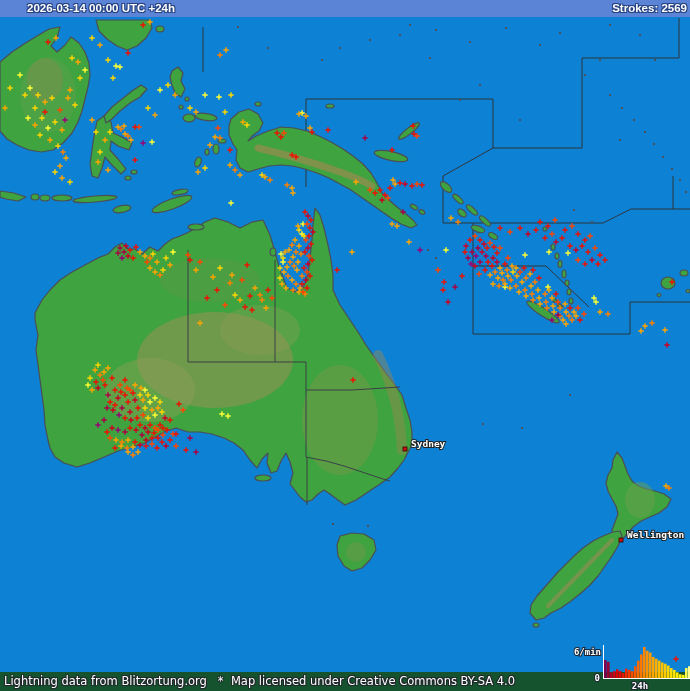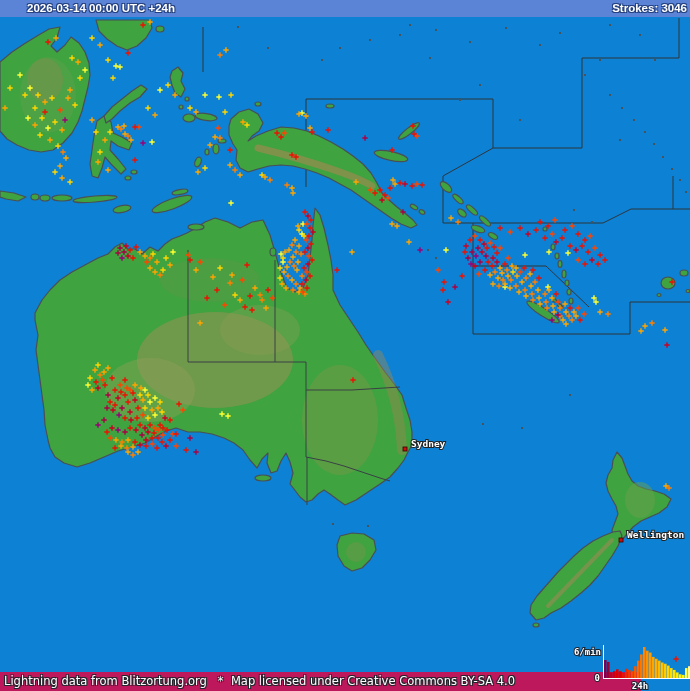--- a/index.html
+++ b/index.html
@@ -5,33 +5,33 @@
   html,body{margin:0;padding:0;background:#0d82d4;}
   body{width:690px;height:691px;position:relative;overflow:hidden;
        font-family:"Liberation Sans",sans-serif;}
   #topbar{position:absolute;left:0;top:0;width:690px;height:17px;z-index:3;
           background:#5b83d6;color:#fff;font-size:11.5px;font-weight:bold;
           line-height:17px;white-space:pre;
           text-shadow:1px 1px 0 #24407f,-1px 1px 0 #24407f,1px -1px 0 #24407f,-1px -1px 0 #24407f;}
   #topbar .left{position:absolute;left:3px;top:0;padding-left:24px;}
   #topbar .center{position:absolute;left:199px;top:0;cursor:pointer;}
   #topbar .right{position:absolute;right:3px;top:0;}
-  #botbar{position:absolute;left:0;top:672px;width:641px;height:19px;z-index:0;
-          background:#be185d;color:#fff;font-size:11.5px;line-height:19px;white-space:pre;
+  #botbar{position:absolute;left:0;top:672px;width:690px;height:19px;z-index:0;
+          background:#14532d;color:#fff;font-size:11.5px;line-height:19px;white-space:pre;
           font-family:"DejaVu Sans",sans-serif;
           text-shadow:1px 1px 0 #23262c,-1px 1px 0 #23262c,1px -1px 0 #23262c,-1px -1px 0 #23262c;}
   #botbar .attr{position:absolute;left:4px;top:0;}
   #map-svg{position:absolute;left:0;top:0;z-index:1;}
 </style>
 </head>
 <body>
 
 <div id="topbar">
   <span class="left">2026-03-14 00:00 UTC +24h</span>
-  <span class="right">Strokes: 3046</span>
+  <span class="right">Strokes: 2569</span>
 </div>
 
 <svg id="map-svg" width="690" height="691" viewBox="0 0 690 691" xmlns="http://www.w3.org/2000/svg">
     <rect x="0" y="17" width="690" height="655" fill="#0d82d4"></rect>
     <g stroke="#2f343b" stroke-width="1" fill="none">
       <path d="M306,99 L493,99 L493,148 L582,148 L582,58 L679,58 L679,18"></path>
       <path d="M493,148 L443,176 L443,223 L603,223 L631,209 L690,209"></path>
       <path d="M673,209 L673,176"></path>
       <path d="M473,223 L473,334 L630,334 L630,302 L690,302"></path>
       <path d="M473,266 L546,266 L589,307"></path>

